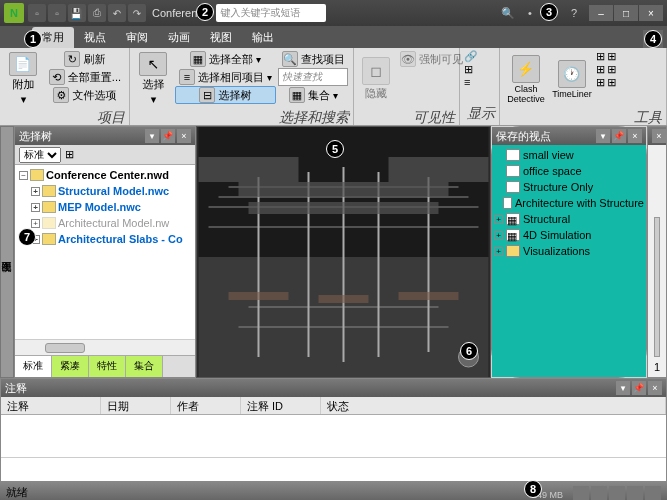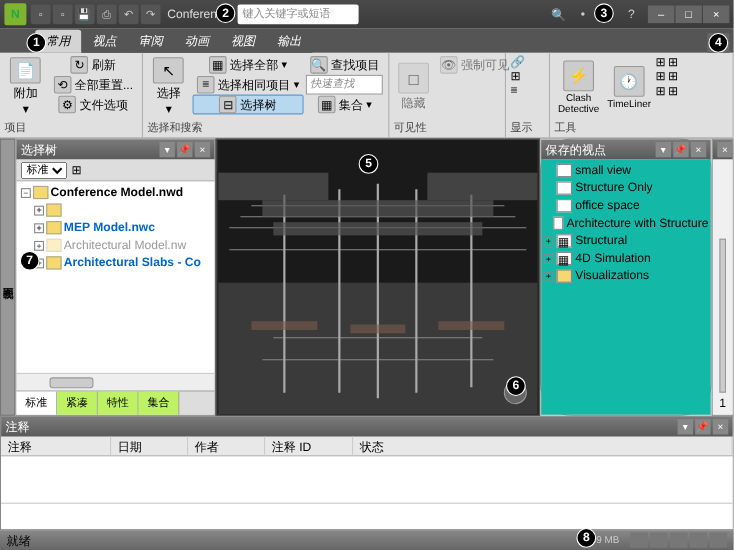--- a/index.html
+++ b/index.html
@@ -12,30 +12,30 @@
 .titlebar .qat-btn { width: 18px; height: 18px; background: #555; border-radius: 2px; display: flex; align-items: center; justify-content: center; color: #ccc; font-size: 10px; }
 .titlebar .doc-title { margin: 0 6px; color: #ddd; white-space: nowrap; overflow: hidden; }
 .titlebar .search { flex: 0 0 110px; height: 18px; background: #fff; border-radius: 2px; padding: 0 4px; color: #888; font-size: 10px; line-height: 18px; margin-left: 4px; }
 .titlebar .spacer { flex: 1; }
 .titlebar .right-icons { display: flex; gap: 4px; }
 .titlebar .right-btn { width: 18px; height: 18px; color: #ccc; display: flex; align-items: center; justify-content: center; }
 .titlebar .win-btns { display: flex; gap: 1px; margin-left: 6px; }
 .titlebar .win-btn { width: 24px; height: 16px; background: #666; color: #fff; display: flex; align-items: center; justify-content: center; font-size: 10px; }
 
 
-.ribbon-tabs { height: 22px; background: #555; display: flex; align-items: flex-end; padding-left: 32px; font-style: italic; }
+.ribbon-tabs { height: 22px; background: #555; display: flex; align-items: flex-end; padding-left: 32px; }
 .ribbon-tab { padding: 3px 10px; color: #fff; cursor: pointer; background: #555; }
 .ribbon-tab.active { background: #d4d4d4; color: #000; border-radius: 3px 3px 0 0; }
 .ribbon-tabs .end-btn { margin-left: auto; width: 20px; height: 18px; background: #666; color: #fff; display: flex; align-items: center; justify-content: center; margin-right: 4px; }
 
 
 .ribbon { height: 78px; background: #e0e0e0; border-bottom: 1px solid #999; display: flex; }
 .ribbon-panel { border-right: 1px solid #b0b0b0; padding: 2px 4px; display: flex; flex-direction: column; }
 .ribbon-panel .panel-body { flex: 1; display: flex; align-items: flex-start; gap: 2px; }
-.ribbon-panel .panel-title { text-align: left; font-size: 10px; color: #444; padding-top: 1px; }
+.ribbon-panel .panel-title { text-align: right; font-size: 14px; color: #444; padding-top: 1px; font-style: italic; }
 .rbtn { display: flex; flex-direction: column; align-items: center; justify-content: center; padding: 2px 4px; gap: 1px; cursor: pointer; border-radius: 2px; }
 .rbtn-big { width: 44px; height: 58px; }
 .rbtn .ico { width: 28px; height: 28px; background: #ccc; border: 1px solid #999; border-radius: 2px; display: flex; align-items: center; justify-content: center; font-size: 14px; }
 .rbtn .ico-sm { width: 16px; height: 16px; font-size: 11px; }
 .rbtn-sm { flex-direction: row; height: 18px; font-size: 10px; gap: 3px; white-space: nowrap; }
 .rcol { display: flex; flex-direction: column; gap: 0px; }
 .ribbon .active-tool { background: #b8d8f0; border: 1px solid #5a9bd5; }
 .quick-search { width: 70px; height: 18px; border: 1px solid #999; background: #fff; font-size: 10px; font-style: italic; color: #888; padding: 0 3px; line-height: 16px; }
 
 
@@ -79,21 +79,21 @@
 .prop-body { flex: 1; background: #f0f0f0; display: flex; flex-direction: column; align-items: center; justify-content: flex-end; padding: 4px; }
 
 
 .comments { height: 104px; border: 1px solid #888; display: flex; flex-direction: column; background: #e8e8e8; margin: 0; }
 .comments .grid-hdr { height: 18px; background: #e8e8e8; display: flex; border-bottom: 1px solid #aaa; }
 .comments .grid-hdr .col { border-right: 1px solid #ccc; padding: 2px 6px; font-size: 11px; }
 .comments .grid-body { flex: 1; background: #fff; }
 .comments .comment-text { height: 24px; background: #fff; border-top: 1px solid #ccc; }
 
 
-.statusbar { height: 18px; background: linear-gradient(#888, #666); display: flex; align-items: center; padding: 0 6px; color: #000; font-size: 10px; }
+.statusbar { height: 18px; background: linear-gradient(#888, #666); display: flex; align-items: flex-end; padding: 0 6px; color: #000; font-size: 10px; }
 .statusbar .spacer { flex: 1; }
 .statusbar .sb-info { color: #ccc; font-size: 9px; margin-right: 8px; }
 .statusbar .sb-btn { width: 16px; height: 14px; background: #777; margin-left: 2px; }
 
 
 .callout { position: absolute; width: 18px; height: 18px; background: #000; color: #fff; border-radius: 50%; display: flex; align-items: center; justify-content: center; font-size: 11px; font-weight: bold; z-index: 100; border: 1px solid #fff; }
 </style>
 </head>
 <body>
 
@@ -251,25 +251,26 @@
       </div>
     </div>
     <div class="tree-toolbar">
       <select><option>标准</option></select>
       <div class="ico ico-sm">⊞</div>
     </div>
     <div class="tree-body">
       <div class="tree-node" style="padding-left:2px">
           <span class="exp">−</span>
           <span class="fico"></span>
-          <b>Conference Model.nwd</b>
+          <b>Conference Center.nwd</b>
         </div>
       <div class="tree-node sel" style="padding-left:14px">
           <span class="exp">+</span>
           <span class="fico"></span>
+          <span>Structural Model.nwc</span>
         </div>
       <div class="tree-node sel" style="padding-left:14px">
           <span class="exp">+</span>
           <span class="fico"></span>
           <span>MEP Model.nwc</span>
         </div>
       <div class="tree-node dim" style="padding-left:14px">
           <span class="exp">+</span>
           <span class="fico" style="opacity:0.4"></span>
           <span>Architectural Model.nw</span>
@@ -336,26 +337,26 @@
     </div>
     <div class="vp-body">
       <div class="vp-item">
           <span style="width:9px"></span>
           <span class="vico"></span>
           <span>small view</span>
         </div>
       <div class="vp-item">
           <span style="width:9px"></span>
           <span class="vico"></span>
-          <span>Structure Only</span>
+          <span>office space</span>
         </div>
       <div class="vp-item">
           <span style="width:9px"></span>
           <span class="vico"></span>
-          <span>office space</span>
+          <span>Structure Only</span>
         </div>
       <div class="vp-item">
           <span style="width:9px"></span>
           <span class="vico"></span>
           <span>Architecture with Structure</span>
         </div>
       <div class="vp-item">
           <span class="exp">+</span>
           <span class="vico">▦</span>
           <span>Structural</span>

